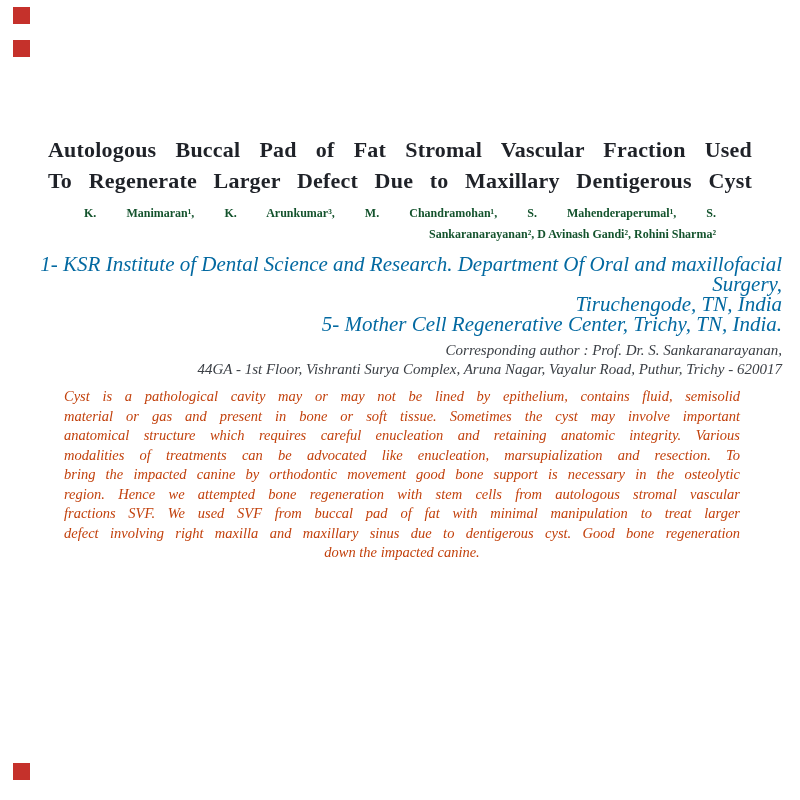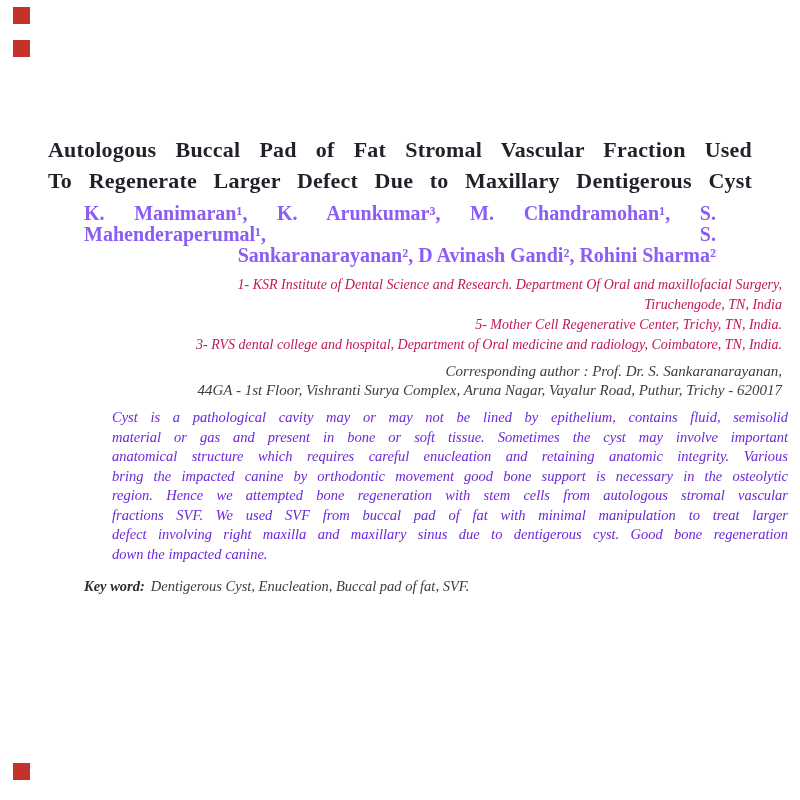--- a/index.html
+++ b/index.html
@@ -26,60 +26,60 @@
     margin: 134px auto 0 auto;
     width: 704px;
     font-weight: bold;
     font-size: 22px;
     line-height: 31px;
     color: #1f2228;
     letter-spacing: 0.2px;
   }
   .jline { display: block; text-align: justify; text-align-last: justify; }
   .cline { display: block; text-align: right; }
-  .lline { display: block; text-align: left; }
+  .lline { display: block; text-align: center; }
 
   .authors-block {
     margin: 7px auto 0 auto;
     width: 632px;
     font-weight: bold;
-    font-size: 20px;
+    font-size: 12px;
     line-height: 21px;
-    color: #8b5cf6;
+    color: #14532d;
   }
   .affil-block {
     margin: 9px auto 0 auto;
     width: 764px;
     font-style: italic;
-    font-size: 14px;
+    font-size: 21px;
     line-height: 20px;
-    color: #be185d;
+    color: #0369a1;
   }
   .corr-block {
     margin: 7px auto 0 auto;
     width: 764px;
     font-style: italic;
     font-size: 15px;
     line-height: 19px;
     color: #3c4046;
   }
   .abstract-heading {
     margin: 14px 0 0 48px;
     font-weight: bold;
     font-size: 17px;
     line-height: 22px;
     color: #1f2228;
   }
   .abstract-body {
-    margin: 8px 0 0 112px;
+    margin: 8px 0 0 64px;
     width: 676px;
     font-style: italic;
     font-size: 14.5px;
     line-height: 19.5px;
-    color: #6d28d9;
+    color: #c2410c;
   }
   .keywords-line {
     margin: 12px 0 0 84px;
     width: 676px;
     font-style: italic;
     font-size: 14.5px;
     line-height: 20px;
     color: #393d44;
   }
   .kw-label { font-weight: bold; margin-right: 6px; color: #2b2e35; }
@@ -100,37 +100,34 @@
 
   <div class="authors-block">
     <span class="jline">K. Manimaran¹, K. Arunkumar³, M. Chandramohan¹, S. Mahenderaperumal¹, S.</span>
     <span class="cline">Sankaranarayanan², D Avinash Gandi², Rohini Sharma²</span>
   </div>
 
   <div class="affil-block">
     <span class="cline">1- KSR Institute of Dental Science and Research. Department Of Oral and maxillofacial Surgery,</span>
     <span class="cline">Tiruchengode, TN, India</span>
     <span class="cline">5- Mother Cell Regenerative Center, Trichy, TN, India.</span>
-    <span class="cline">3- RVS dental college and hospital, Department of Oral medicine and radiology, Coimbatore, TN, India.</span>
   </div>
 
   <div class="corr-block">
     <span class="cline">Corresponding author : Prof. Dr. S. Sankaranarayanan,</span>
     <span class="cline">44GA - 1st Floor, Vishranti Surya Complex, Aruna Nagar, Vayalur Road, Puthur, Trichy - 620017</span>
   </div>
 
 
   <div class="abstract-body">
     <span class="jline">Cyst is a pathological cavity may or may not be lined by epithelium, contains fluid, semisolid</span>
     <span class="jline">material or gas and present in bone or soft tissue. Sometimes the cyst may involve important</span>
     <span class="jline">anatomical structure which requires careful enucleation and retaining anatomic integrity. Various</span>
+    <span class="jline">modalities of treatments can be advocated like enucleation, marsupialization and resection. To</span>
     <span class="jline">bring the impacted canine by orthodontic movement good bone support is necessary in the osteolytic</span>
     <span class="jline">region. Hence we attempted bone regeneration with stem cells from autologous stromal vascular</span>
     <span class="jline">fractions SVF. We used SVF from buccal pad of fat with minimal manipulation to treat larger</span>
     <span class="jline">defect involving right maxilla and maxillary sinus due to dentigerous cyst. Good bone regeneration</span>
     <span class="lline">down the impacted canine.</span>
   </div>
 
-  <div class="keywords-line">
-    <span class="kw-label">Key word:</span><span>Dentigerous Cyst, Enucleation, Buccal pad of fat, SVF.</span>
-  </div>
 
 </div>
 
 </body></html>

